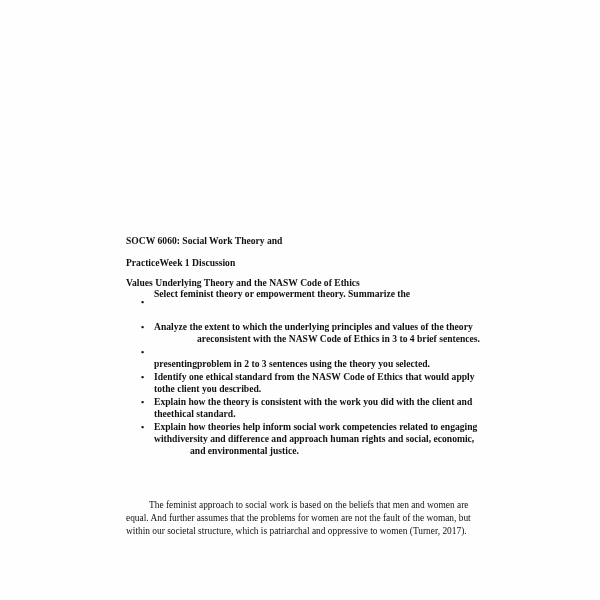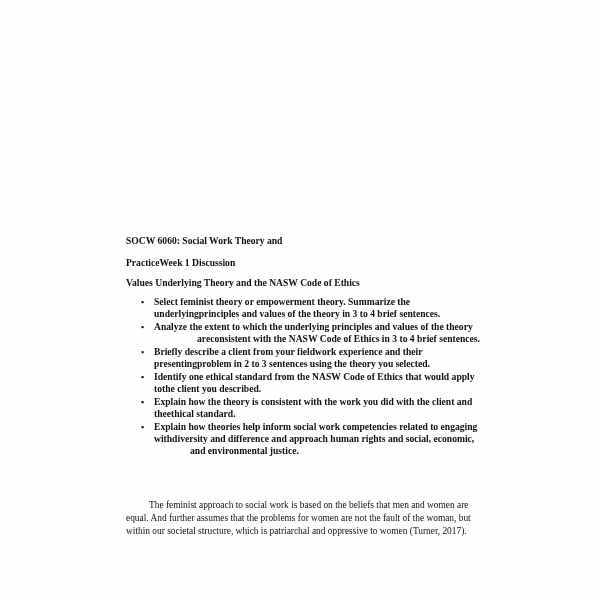--- a/index.html
+++ b/index.html
@@ -18,29 +18,27 @@
 </head>
 <body>
 
 <div class="page">
 
   <div class="line bold heading" style="top:235px;">SOCW 6060: Social Work Theory and</div>
   <div class="line bold heading" style="top:257px;">PracticeWeek 1 Discussion</div>
   <div class="line bold heading" style="top:277px;">Values Underlying Theory and the NASW Code of Ethics</div>
 
   <div class="bullet-dot" style="top:296px;">•</div>
-  <div class="line bold bullet-text" style="top:296px;">Select feminist theory or empowerment theory. Summarize the</div>
-  <div class="line bold bullet-text" style="top:308px;">underlyingprinciples and values of the theory in 3 to 4 brief sentences.</div>
+  <div class="line bold bullet-text" style="top:288px;">Select feminist theory or empowerment theory. Summarize the</div>
 
   <div class="bullet-dot" style="top:321px;">•</div>
   <div class="line bold bullet-text" style="top:321px;">Analyze the extent to which the underlying principles and values of the theory</div>
   <div class="line bold bullet-text" style="top:333px;padding-left:43px;">areconsistent with the NASW Code of Ethics in 3 to 4 brief sentences.</div>
 
   <div class="bullet-dot" style="top:346px;">•</div>
-  <div class="line bold bullet-text" style="top:346px;">Briefly describe a client from your fieldwork experience and their</div>
   <div class="line bold bullet-text" style="top:358px;">presentingproblem in 2 to 3 sentences using the theory you selected.</div>
 
   <div class="bullet-dot" style="top:371px;">•</div>
   <div class="line bold bullet-text" style="top:371px;">Identify one ethical standard from the NASW Code of Ethics that would apply</div>
   <div class="line bold bullet-text" style="top:383px;">tothe client you described.</div>
 
   <div class="bullet-dot" style="top:396px;">•</div>
   <div class="line bold bullet-text" style="top:396px;">Explain how the theory is consistent with the work you did with the client and</div>
   <div class="line bold bullet-text" style="top:408px;">theethical standard.</div>
 

